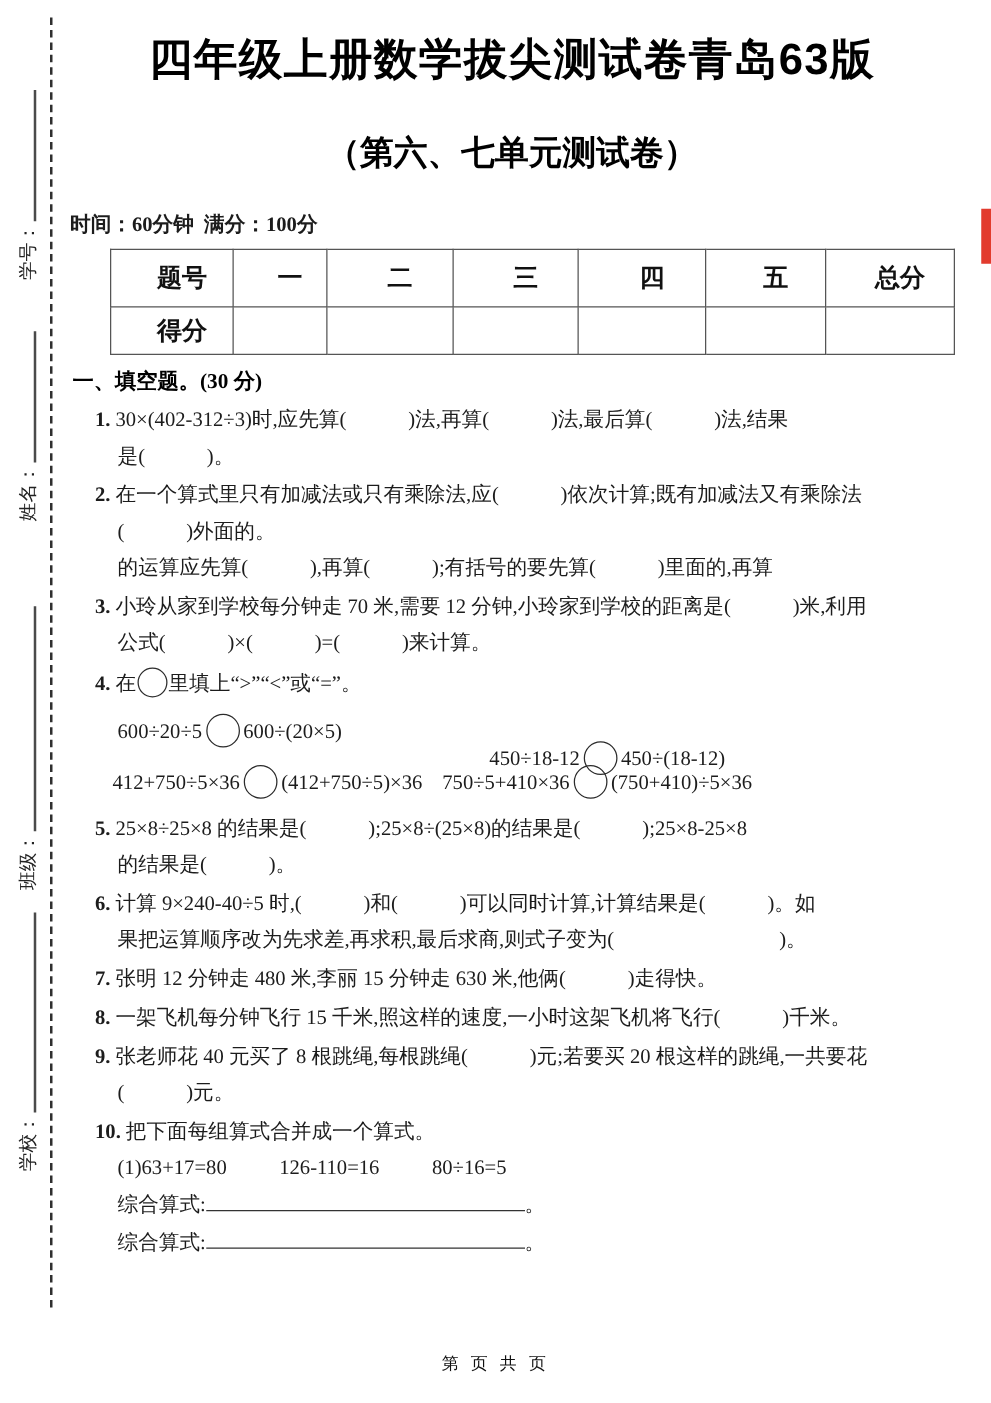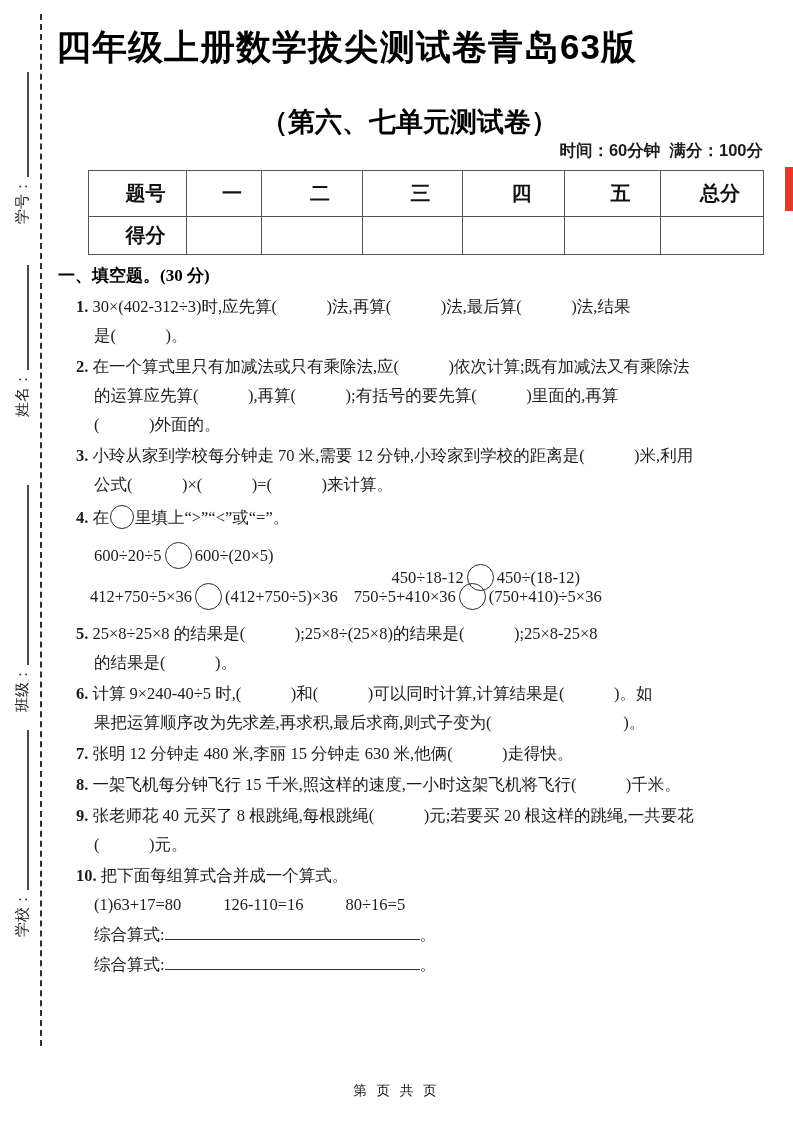--- a/index.html
+++ b/index.html
@@ -23,31 +23,31 @@
   .sf-line { flex:1; border-bottom:2px solid #4a4a4a; margin:0 0 3px 2px; }
   .sf-1 { top:224px; width:152px; }
   .sf-2 { top:417px; width:152px; }
   .sf-3 { top:712px; width:227px; }
   .sf-4 { top:937px; width:207px; }
   
   .red-mark { position:absolute; right:0; top:167px; width:8px; height:44px; }
   
   .main { position:absolute; left:56px; top:0; width:707px; }
   .title {
-    padding-top:24px; font-size:35px; font-weight:bold;
+    padding-top:24px; text-align:center; font-size:35px; font-weight:bold;
     letter-spacing:1px; font-family:"Liberation Sans","DejaVu Sans",sans-serif;
     color:#000;
   }
   .subtitle {
     margin-top:33px; text-align:center; font-size:27px; font-weight:bold;
     font-family:Liberation Sans, sans-serif; color:#000;
   }
   .meta {
-    text-align:right; font-size:16.5px; font-weight:600;
-    font-family:Liberation Sans, sans-serif; white-space:pre;
+    margin-top:29px; font-size:16.5px; font-weight:600;
+    font-family:Liberation Serif, serif; white-space:pre;
   }
   
   table.score {
     margin:8px 0 0 32px; width:675px; border-collapse:collapse;
     table-layout:fixed; font-size:20px;
   }
   table.score td {
     border:1.6px solid #555; text-align:center; vertical-align:middle;
     height:46px; font-weight:600; color:#111;padding-left:16px;
   }
@@ -151,22 +151,22 @@
 
     <div class="qarea">
 
       <div class="q">
         <div class="ql"><span class="qnum">1.</span><span>30×(402-312÷3)时,应先算(　　　)法,再算(　　　)法,最后算(　　　)法,结果</span></div>
         <div class="ql qcont">是(　　　)。</div>
       </div>
 
       <div class="q">
         <div class="ql"><span class="qnum">2.</span><span>在一个算式里只有加减法或只有乘除法,应(　　　)依次计算;既有加减法又有乘除法</span></div>
+        <div class="ql qcont">(　　　)外面的。</div>
         <div class="ql qcont">的运算应先算(　　　),再算(　　　);有括号的要先算(　　　)里面的,再算</div>
-        <div class="ql qcont">(　　　)外面的。</div>
       </div>
 
       <div class="q">
         <div class="ql"><span class="qnum">3.</span><span>小玲从家到学校每分钟走 70 米,需要 12 分钟,小玲家到学校的距离是(　　　)米,利用</span></div>
         <div class="ql qcont">公式(　　　)×(　　　)=(　　　)来计算。</div>
       </div>
 
       <div class="q">
         <div class="ql" style="line-height:34px;"><span class="qnum">4.</span><span>在</span><span class="circle small"></span><span>里填上“&gt;”“&lt;”或“=”。</span></div>
         <div class="cmp-row r1">

